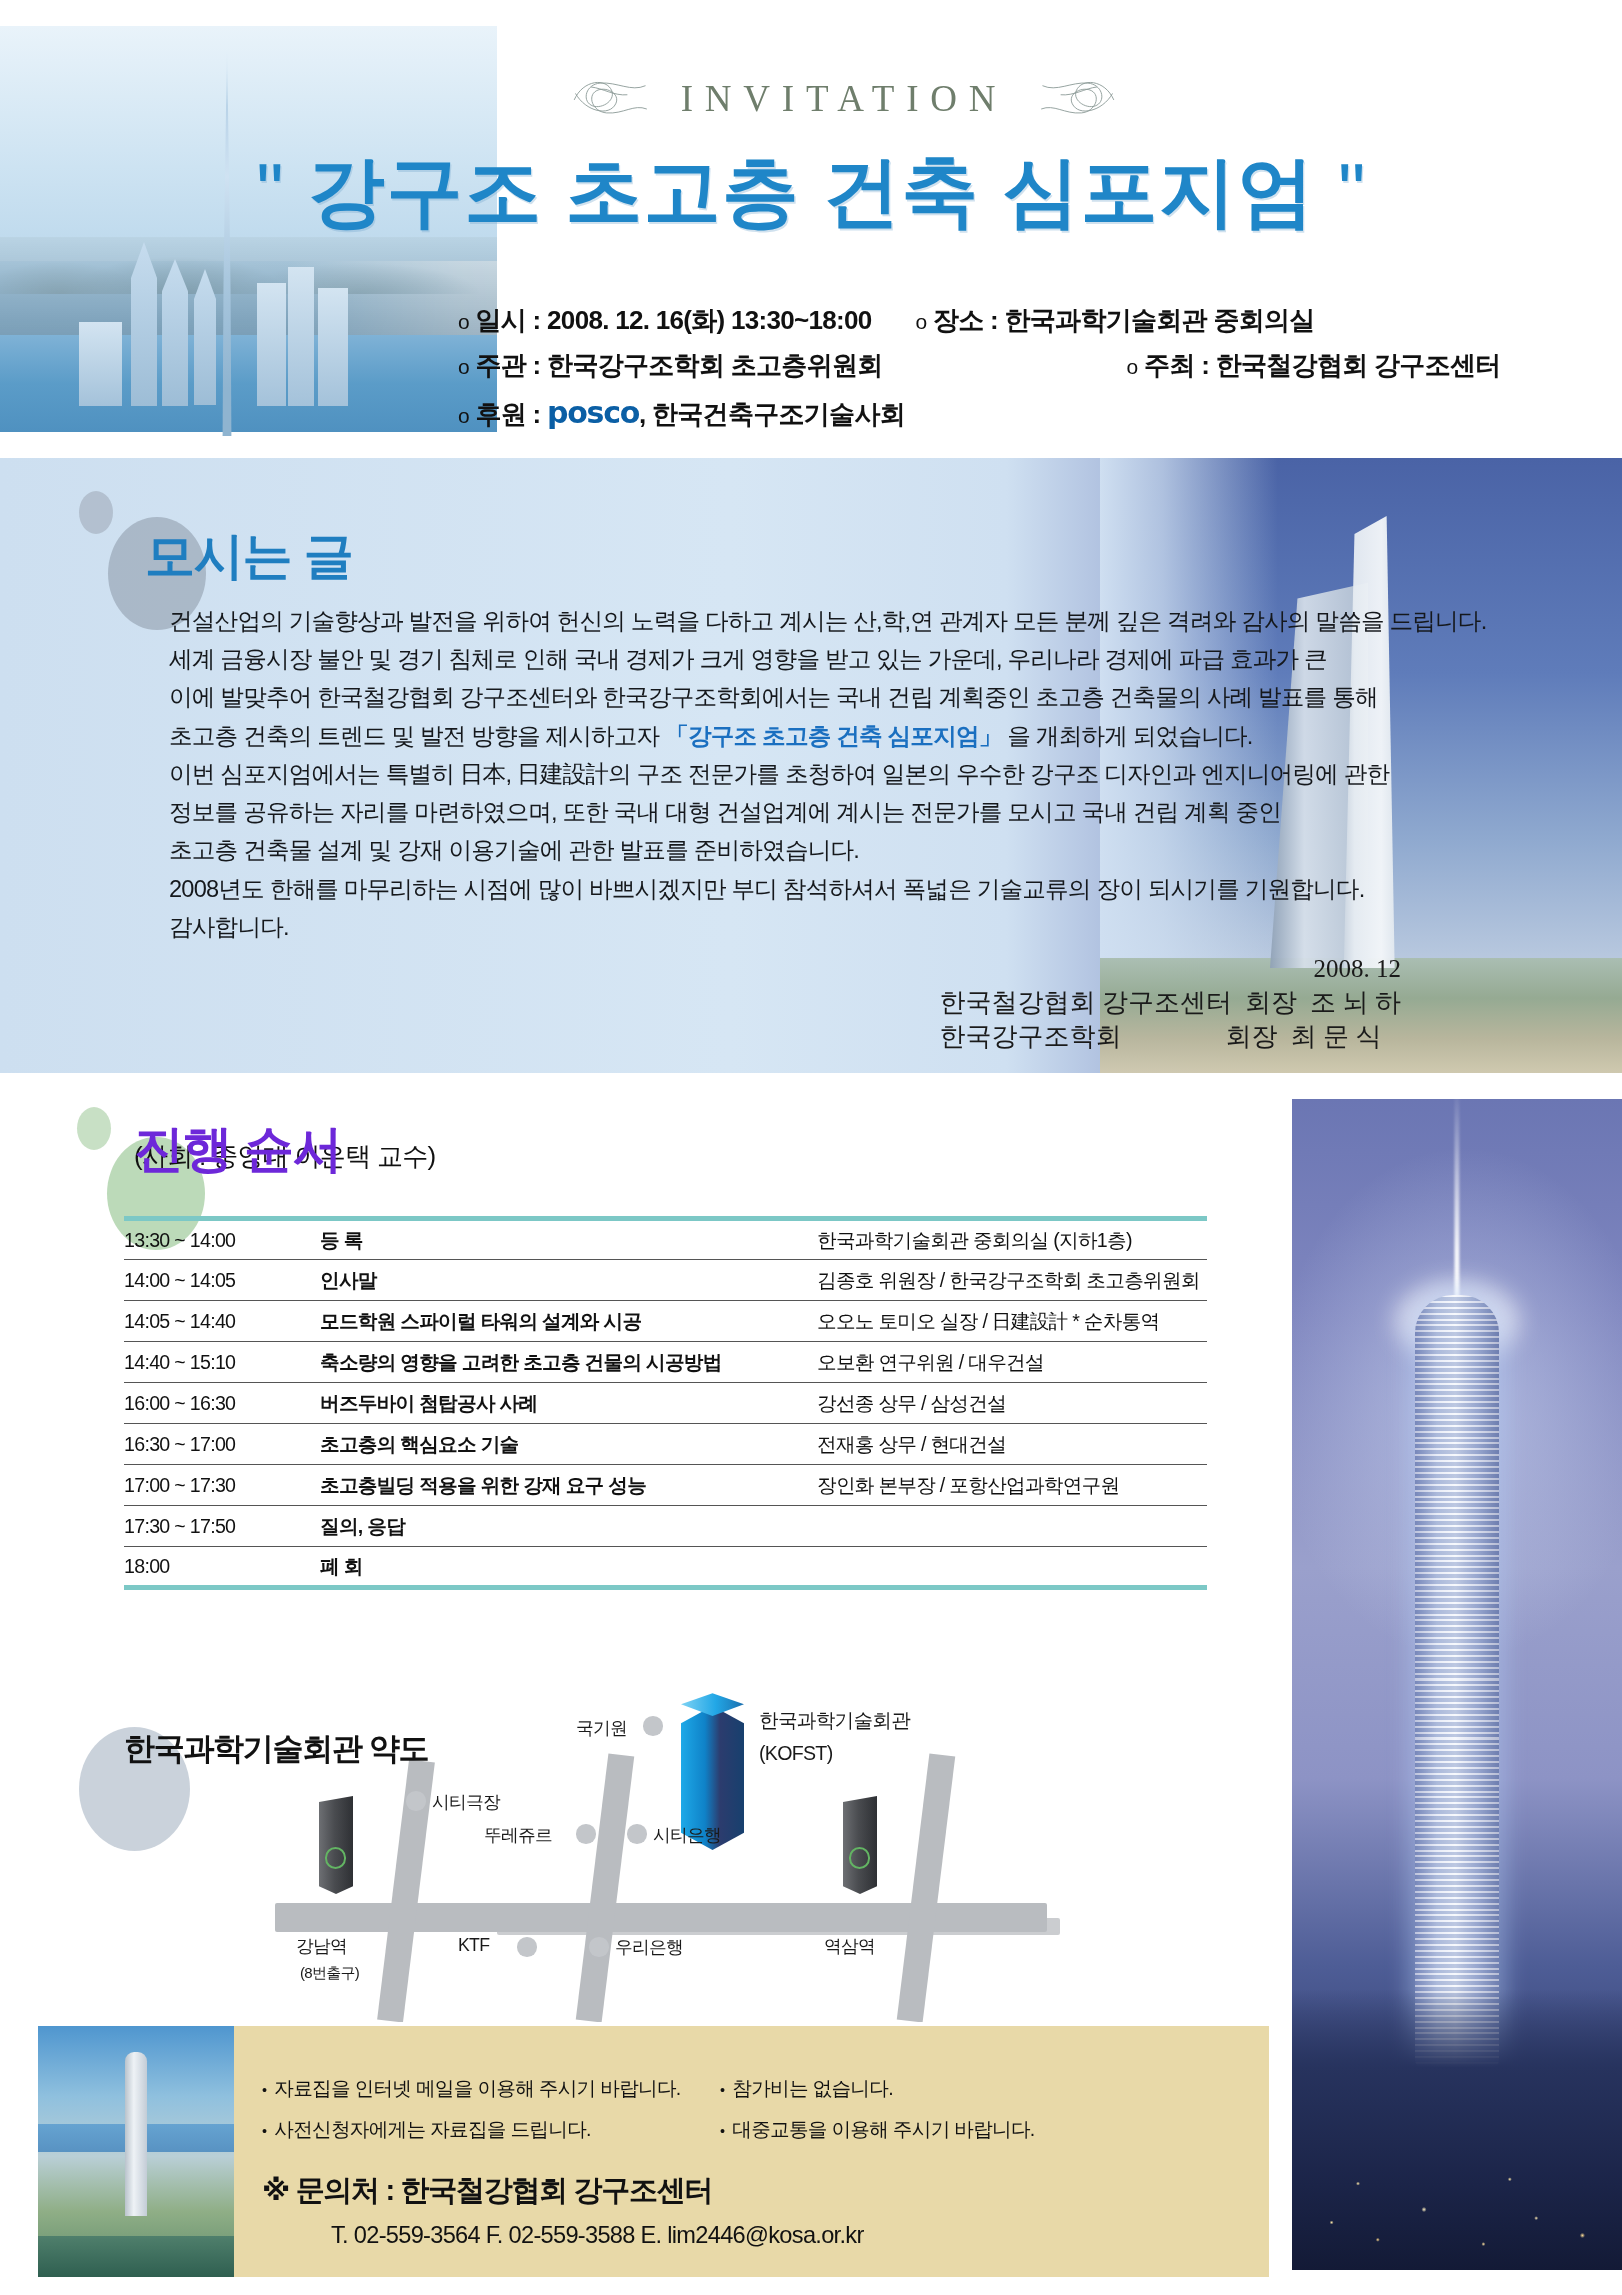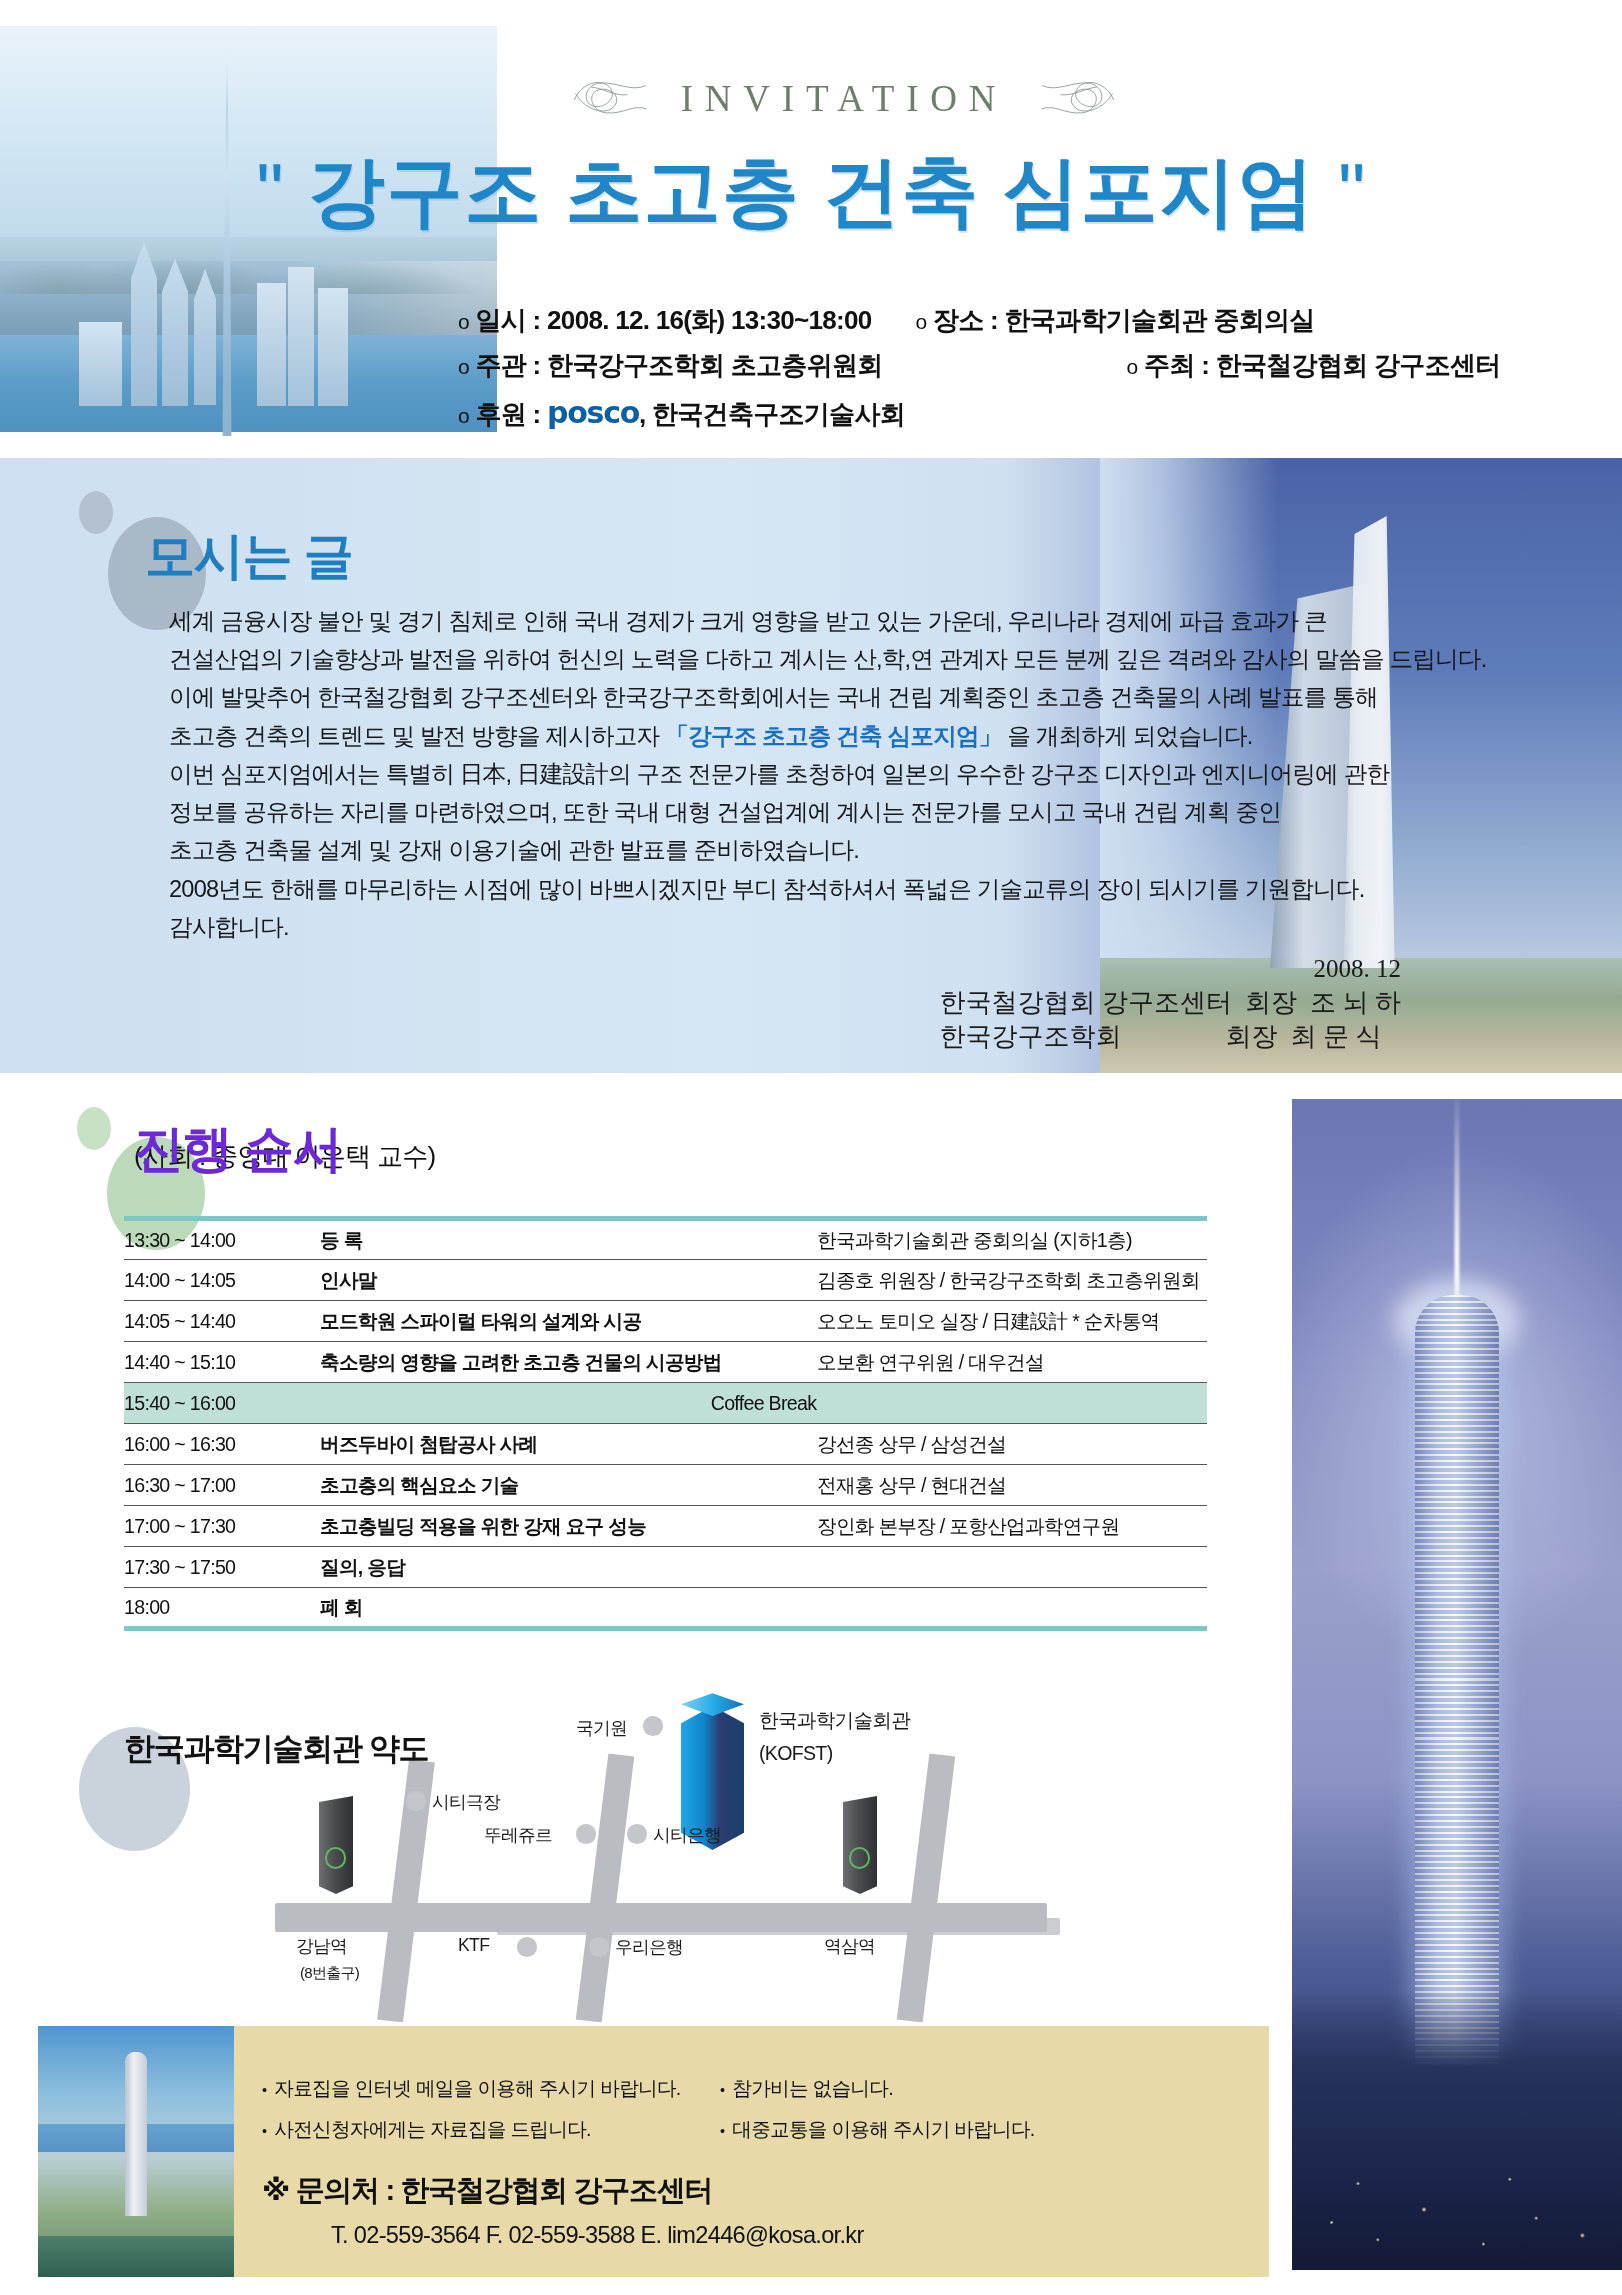--- a/index.html
+++ b/index.html
@@ -288,22 +288,22 @@
     <div class="greet-tower2"></div>
     <div class="greet-tower"></div>
   </div>
 </div>
 
 <div class="blob blob-sm" style="left:79px;top:491px;"></div>
 <div class="blob blob-lg" style="left:108px;top:517px;"></div>
 <div class="sec-title blue" style="left:145px;top:523px;">모시는 글</div>
 
 <div class="greet-body">
+  <p>건설산업의 기술향상과 발전을 위하여 헌신의 노력을 다하고 계시는 산,학,연 관계자 모든 분께 깊은 격려와 감사의 말씀을 드립니다.</p>
   <p>세계 금융시장 불안 및 경기 침체로 인해 국내 경제가 크게 영향을 받고 있는 가운데, 우리나라 경제에 파급 효과가 큰</p>
-  <p>건설산업의 기술향상과 발전을 위하여 헌신의 노력을 다하고 계시는 산,학,연 관계자 모든 분께 깊은 격려와 감사의 말씀을 드립니다.</p>
   <p>이에 발맞추어 한국철강협회 강구조센터와 한국강구조학회에서는 국내 건립 계획중인 초고층 건축물의 사례 발표를 통해</p>
   <p><span>초고층 건축의 트렌드 및 발전 방향을 제시하고자 </span><span class="hl">「강구조 초고층 건축 심포지엄」</span><span> 을 개최하게 되었습니다.</span></p>
   <p>이번 심포지엄에서는 특별히 日本, 日建設計의 구조 전문가를 초청하여 일본의 우수한 강구조 디자인과 엔지니어링에 관한</p>
   <p>정보를 공유하는 자리를 마련하였으며, 또한 국내 대형 건설업계에 계시는 전문가를 모시고 국내 건립 계획 중인</p>
   <p>초고층 건축물 설계 및 강재 이용기술에 관한 발표를 준비하였습니다.</p>
   <p>2008년도 한해를 마무리하는 시점에 많이 바쁘시겠지만 부디 참석하셔서 폭넓은 기술교류의 장이 되시기를 기원합니다.</p>
   <p>감사합니다.</p>
 </div>
 
 <div class="sign">
@@ -335,24 +335,20 @@
     </tr>
     <tr>
       <td class="c-time">14:05 ~ 14:40</td>
       <td class="c-topic">모드학원 스파이럴 타워의 설계와 시공</td>
       <td class="c-speaker">오오노 토미오 실장 / 日建設計  * 순차통역</td>
     </tr>
     <tr>
       <td class="c-time">14:40 ~ 15:10</td>
       <td class="c-topic">축소량의 영향을 고려한 초고층 건물의 시공방법</td>
       <td class="c-speaker">오보환 연구위원 / 대우건설</td>
-    </tr>
-    <tr class="break">
-      <td class="c-time">15:40 ~ 16:00</td>
-      <td class="c-topic" colspan="2">Coffee Break</td>
     </tr>
     <tr>
       <td class="c-time">16:00 ~ 16:30</td>
       <td class="c-topic">버즈두바이 첨탑공사 사례</td>
       <td class="c-speaker">강선종 상무 / 삼성건설</td>
     </tr>
     <tr>
       <td class="c-time">16:30 ~ 17:00</td>
       <td class="c-topic">초고층의 핵심요소 기술</td>
       <td class="c-speaker">전재홍 상무 / 현대건설</td>

